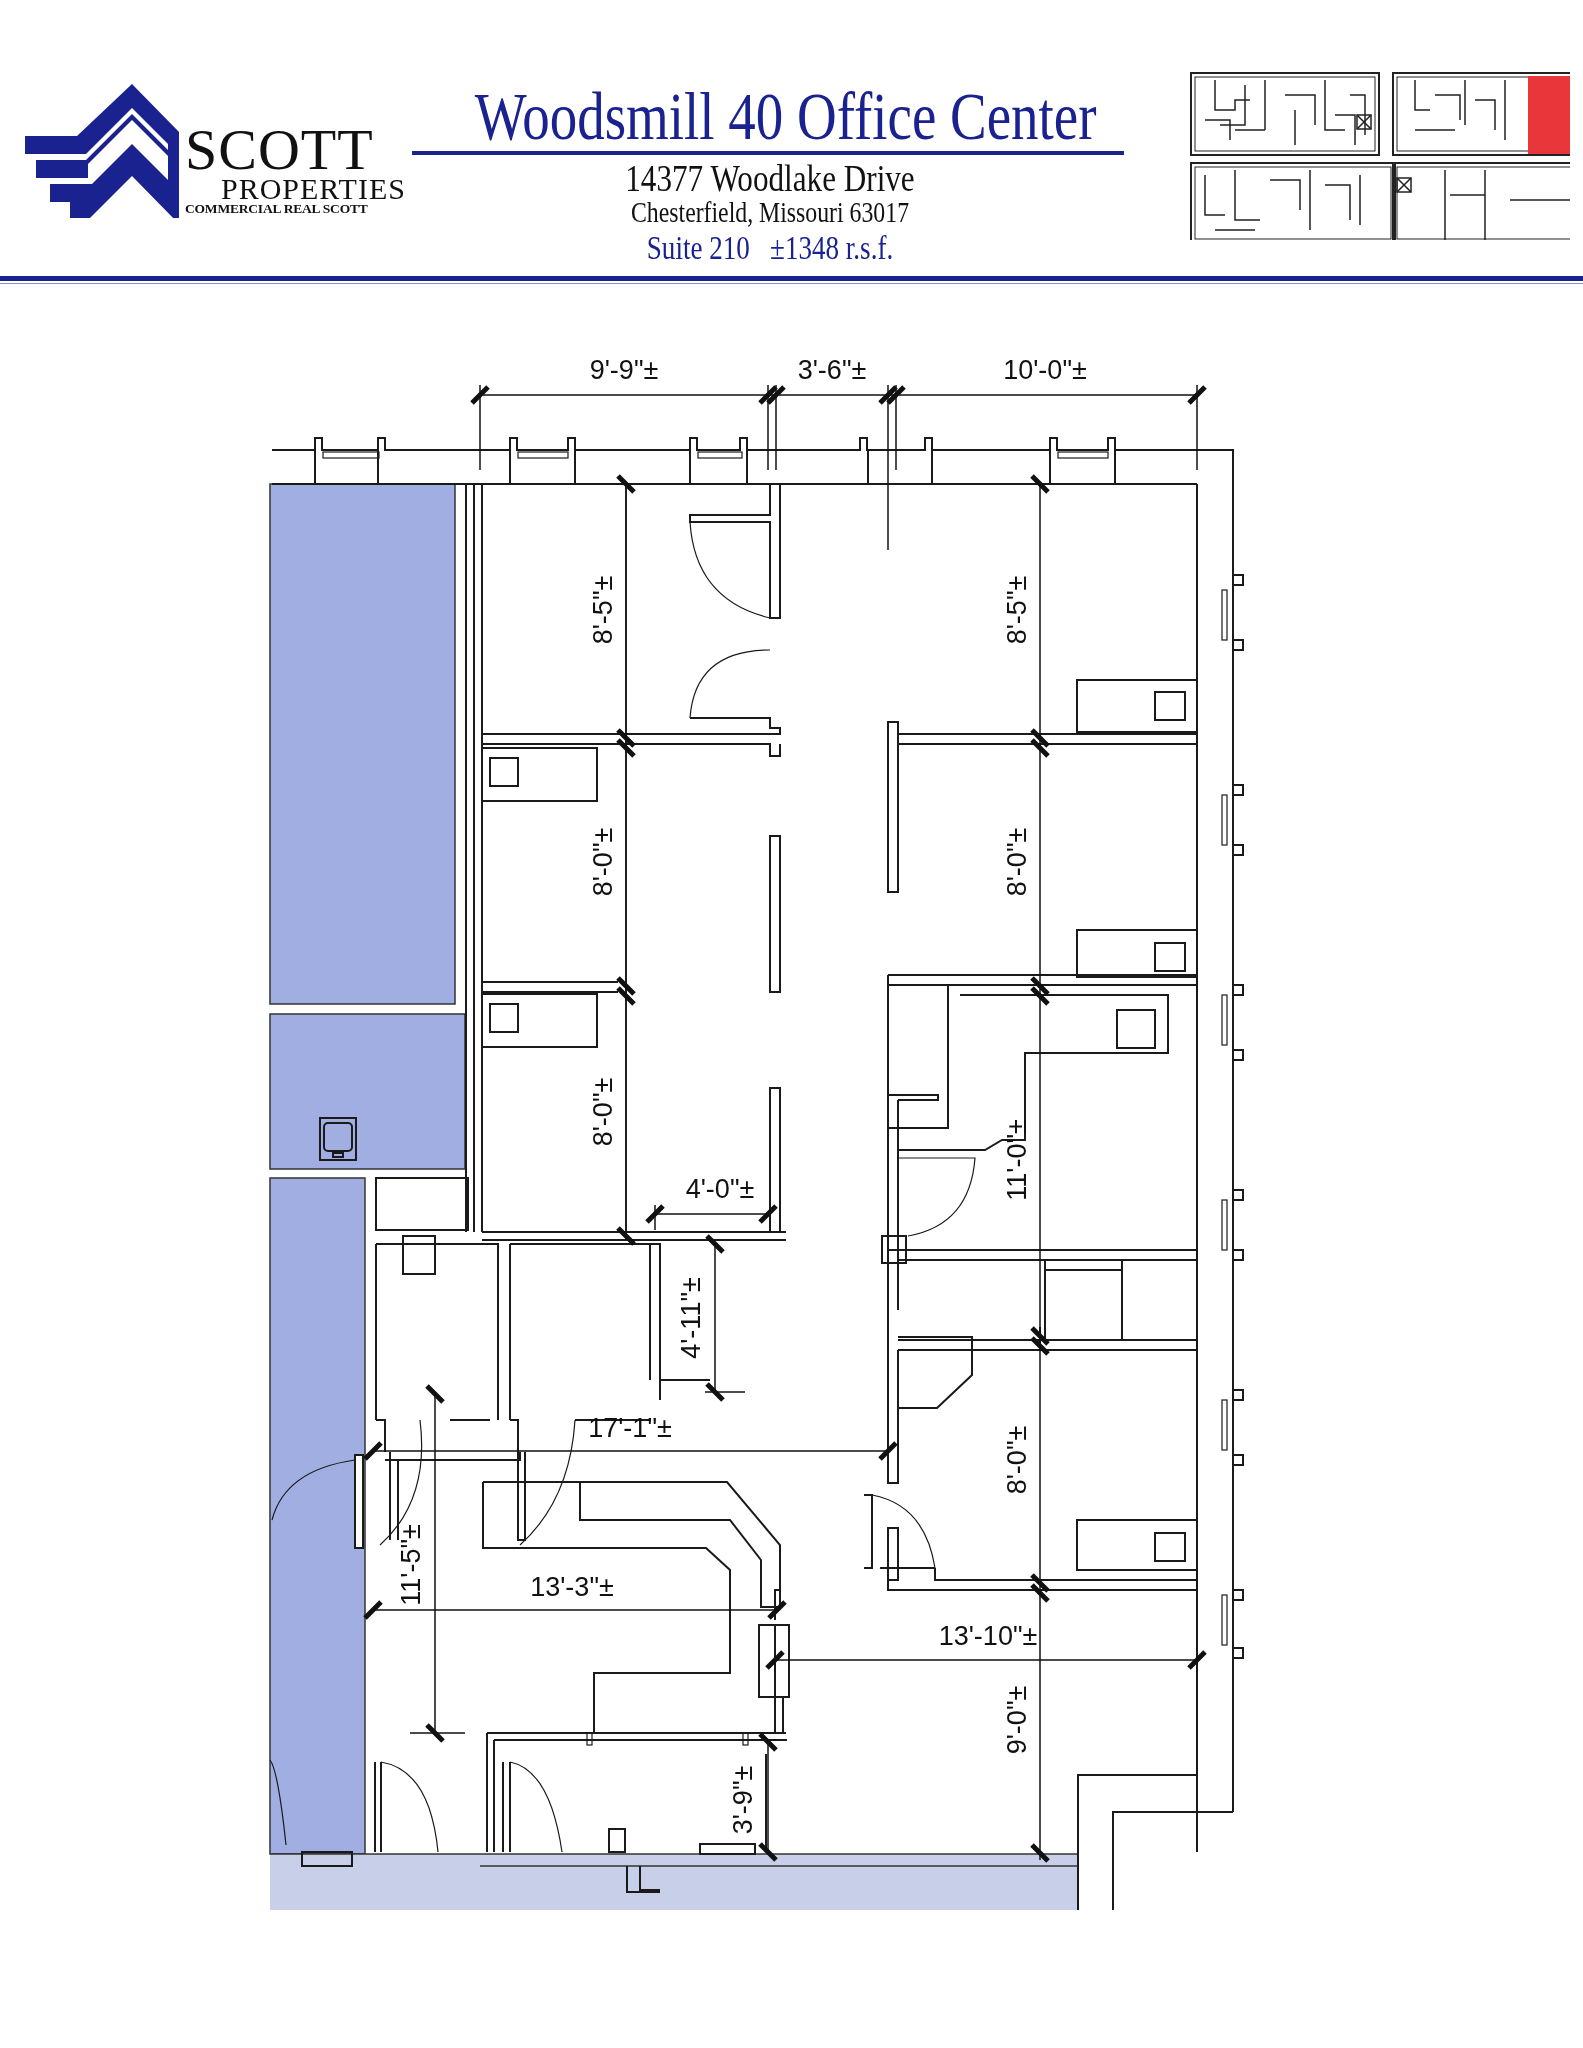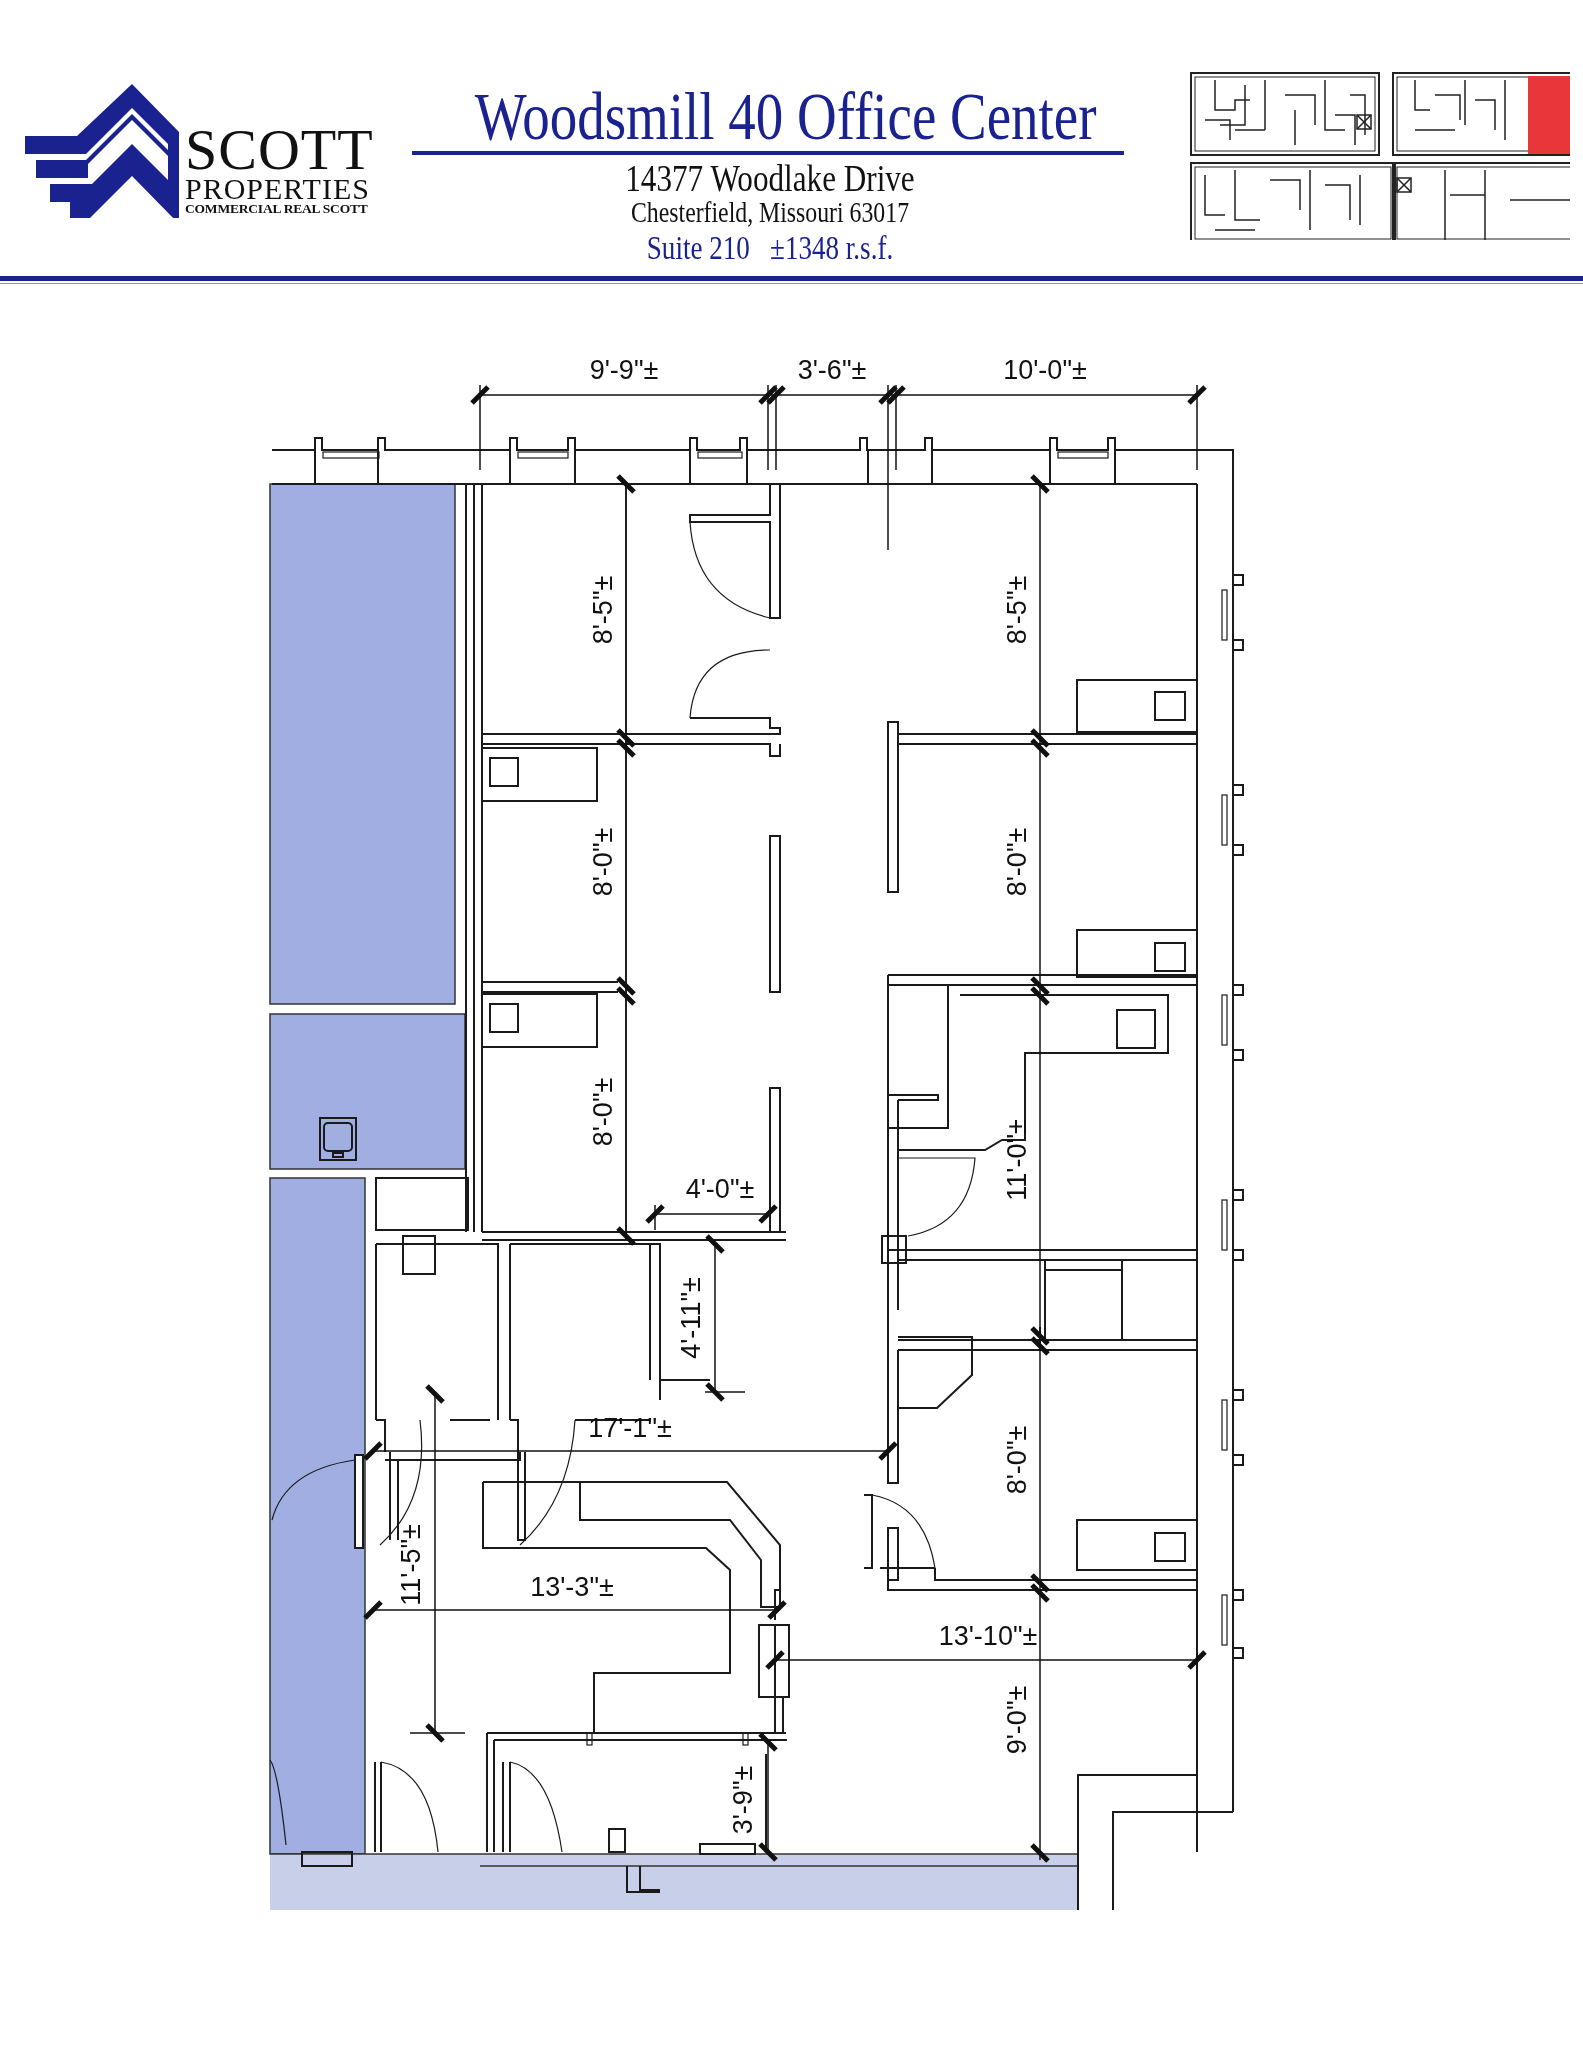--- a/index.html
+++ b/index.html
@@ -1,21 +1,21 @@
 <!DOCTYPE html>
 <html><head>
 <meta charset="utf-8">
 <style>
   html, body { margin: 0; padding: 0; background: #ffffff; }
   body { width: 1583px; height: 2048px; position: relative; overflow: hidden; font-family: "Liberation Sans", sans-serif; }
   .header { position: absolute; left: 0; top: 0; width: 1583px; height: 290px; }
   .logo { position: absolute; left: 22px; top: 78px; width: 360px; height: 140px; }
   .logo-text { position: absolute; left: 163px; top: 46px; font-family: "Liberation Serif", serif; color: #111; }
   .logo-scott { font-size: 58px; line-height: 52px; letter-spacing: 1px; }
-  .logo-props { font-size: 30px; line-height: 26px; letter-spacing: 1px; }
+  .logo-props { font-size: 30px; line-height: 26px; letter-spacing: 1px; margin-left: 36px; }
   .logo-cre { font-size: 13.5px; line-height: 14px; font-weight: bold; letter-spacing: -0.2px; }
   .title-block { position: absolute; left: 410px; top: 72px; width: 720px; text-align: center; font-family: "Liberation Serif", serif; }
   .title { color: #1a2290; font-size: 67px; line-height: 88px; transform: scaleX(0.82); transform-origin: center; white-space: nowrap; }
   .title-rule { position: absolute; left: 2px; top: 79px; width: 712px; height: 4px; background: #1a2290; }
   .addr1 { position: absolute; top: 84px; width: 100%; font-size: 38px; color: #111; transform: scaleX(0.82); white-space: nowrap; }
   .addr2 { position: absolute; top: 124px; width: 100%; font-size: 29px; color: #111; transform: scaleX(0.82); white-space: nowrap; }
   .suite { position: absolute; top: 158px; width: 100%; font-size: 33px; color: #1a2290; transform: scaleX(0.82); white-space: pre; }
   .key-plan { position: absolute; left: 1175px; top: 60px; width: 395px; height: 180px; }
   .header-rule { position: absolute; left: 0; top: 276px; width: 1583px; height: 5px; background: #1a2290; }
   .header-rule2 { position: absolute; left: 0; top: 283px; width: 1583px; height: 1px; background: #8a90c8; }

